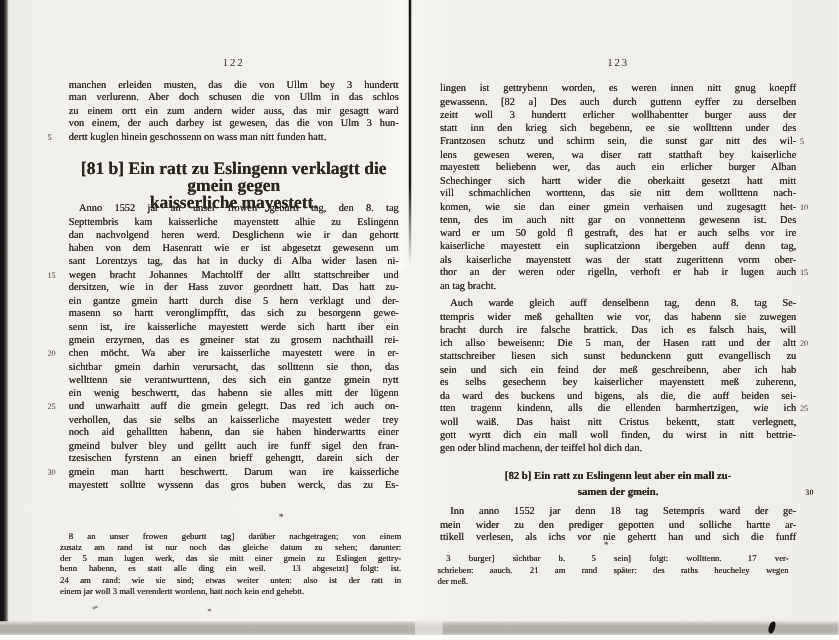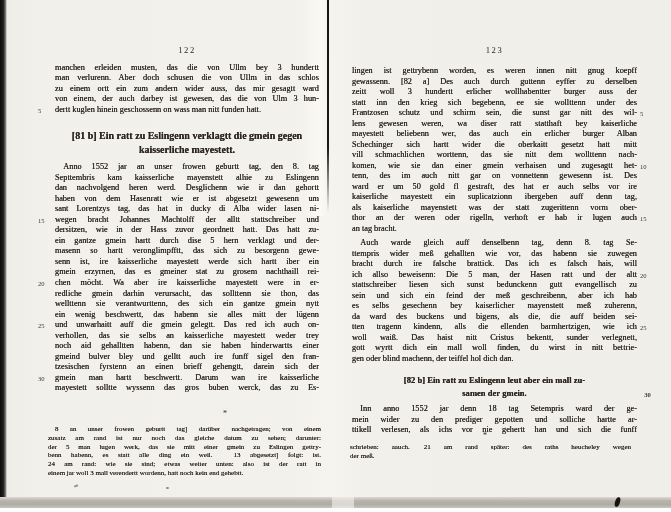--- a/index.html
+++ b/index.html
@@ -16,21 +16,21 @@
     font-size:8.6px;letter-spacing:1.5px;color:#2e2820;}
   .block{position:absolute;left:0;width:100%;font-size:8.3px;
     text-shadow:0 0 .35px #3a332a;}
   .line{position:relative;display:block;text-align:justify;text-align-last:justify;
     text-justify:inter-word;white-space:normal;}
   .line.end{text-align-last:left;}
   .ln{position:absolute;font-size:6.6px;color:#40382d;top:1px;text-shadow:none;}
   .page-left .ln{left:-17px;width:14px;text-align:right;}
   .page-right .ln{right:-18px;width:15px;text-align:left;}
   .para1-l{top:63px;line-height:10.45px;}
-  .head-l{top:129px;line-height:13.5px;font-weight:bold;font-size:10px;}
+  .head-l{top:129px;line-height:13.5px;font-weight:bold;font-size:14px;}
   .heading .line{text-align:center;text-align-last:center;}
   .para2-l{top:162px;line-height:10.55px;}
   .fnsep{position:absolute;font-size:8px;color:#2c261e;}
   .fnsep-l{top:409px;left:168px;}
   .fnsep-r{top:431px;left:131px;}
   .footnote{font-size:7px;line-height:8.8px;text-shadow:0 0 .25px #4a4238;}
   .fn-l{top:425px;left:-7px;width:273px;}
   .fn-r{top:443px;left:-2px;width:281px;}
   .para1-r{top:66px;line-height:10.5px;}
   .para2-r{top:238px;line-height:10.5px;}
@@ -144,21 +144,21 @@
         <div class="line">
           <span class="ln"></span><span class="txt">gmein erzyrnen, das es gmeiner stat zu grosem nachthaill rei-</span>
         </div>
 
         <div class="line">
           <span class="ln">20</span><span class="txt">chen möcht.  Wa aber ire kaisserliche mayestett were in er-</span>
         </div>
 
 
         <div class="line">
-          <span class="ln"></span><span class="txt">redliche gmein darhin verursacht, das sollttenn sie thon, das</span>
+          <span class="ln"></span><span class="txt">sichtbar gmein darhin verursacht, das sollttenn sie thon, das</span>
         </div>
 
         <div class="line">
           <span class="ln"></span><span class="txt">wellttenn sie verantwurttenn, des sich ein gantze gmein nytt</span>
         </div>
 
         <div class="line">
           <span class="ln"></span><span class="txt">ein wenig beschwertt, das habenn sie alles mitt der lügenn</span>
         </div>
 
@@ -323,21 +323,21 @@
 
         <div class="line">
           <span class="ln"></span><span class="txt">da ward des buckens und bigens, als die, die auff beiden sei-</span>
         </div>
 
         <div class="line">
           <span class="ln">25</span><span class="txt">tten tragenn kindenn, alls die ellenden barmhertzigen, wie ich</span>
         </div>
 
         <div class="line">
-          <span class="ln"></span><span class="txt">woll waiß.  Das haist nitt Cristus bekentt, sunder verlegnett,</span>
+          <span class="ln"></span><span class="txt">woll waiß.  Das haist nitt Cristus bekentt, statt verlegnett,</span>
         </div>
 
         <div class="line">
           <span class="ln"></span><span class="txt">gott wyrtt dich ein mall woll finden, du wirst in nitt bettrie-</span>
         </div>
 
         <div class="line end">
           <span class="ln"></span><span class="txt">gen oder blind machenn, der teiffel hol dich dan.</span>
         </div>
       </div>
@@ -365,20 +365,23 @@
 
         <div class="line">
           <span class="ln"></span><span class="txt">ttikell verlesen, als ichs vor nie gehertt han und sich die funff</span>
         </div>
       </div>
 
     <div class="fnsep fnsep-r">*</div>
 
     <div class="block footnote fn-r">
 
+        <div class="line">
+          <span class="txt"> 3 burger] sichtbar b.   5 sein] folgt: wollttenn.   17 ver-</span>
+        </div>
 
         <div class="line">
           <span class="txt">schrieben: aauch.  21 am rand später: des raths heucheley wegen</span>
         </div>
 
         <div class="line end">
           <span class="txt">der meß.</span>
         </div>
       </div>
   </div>

